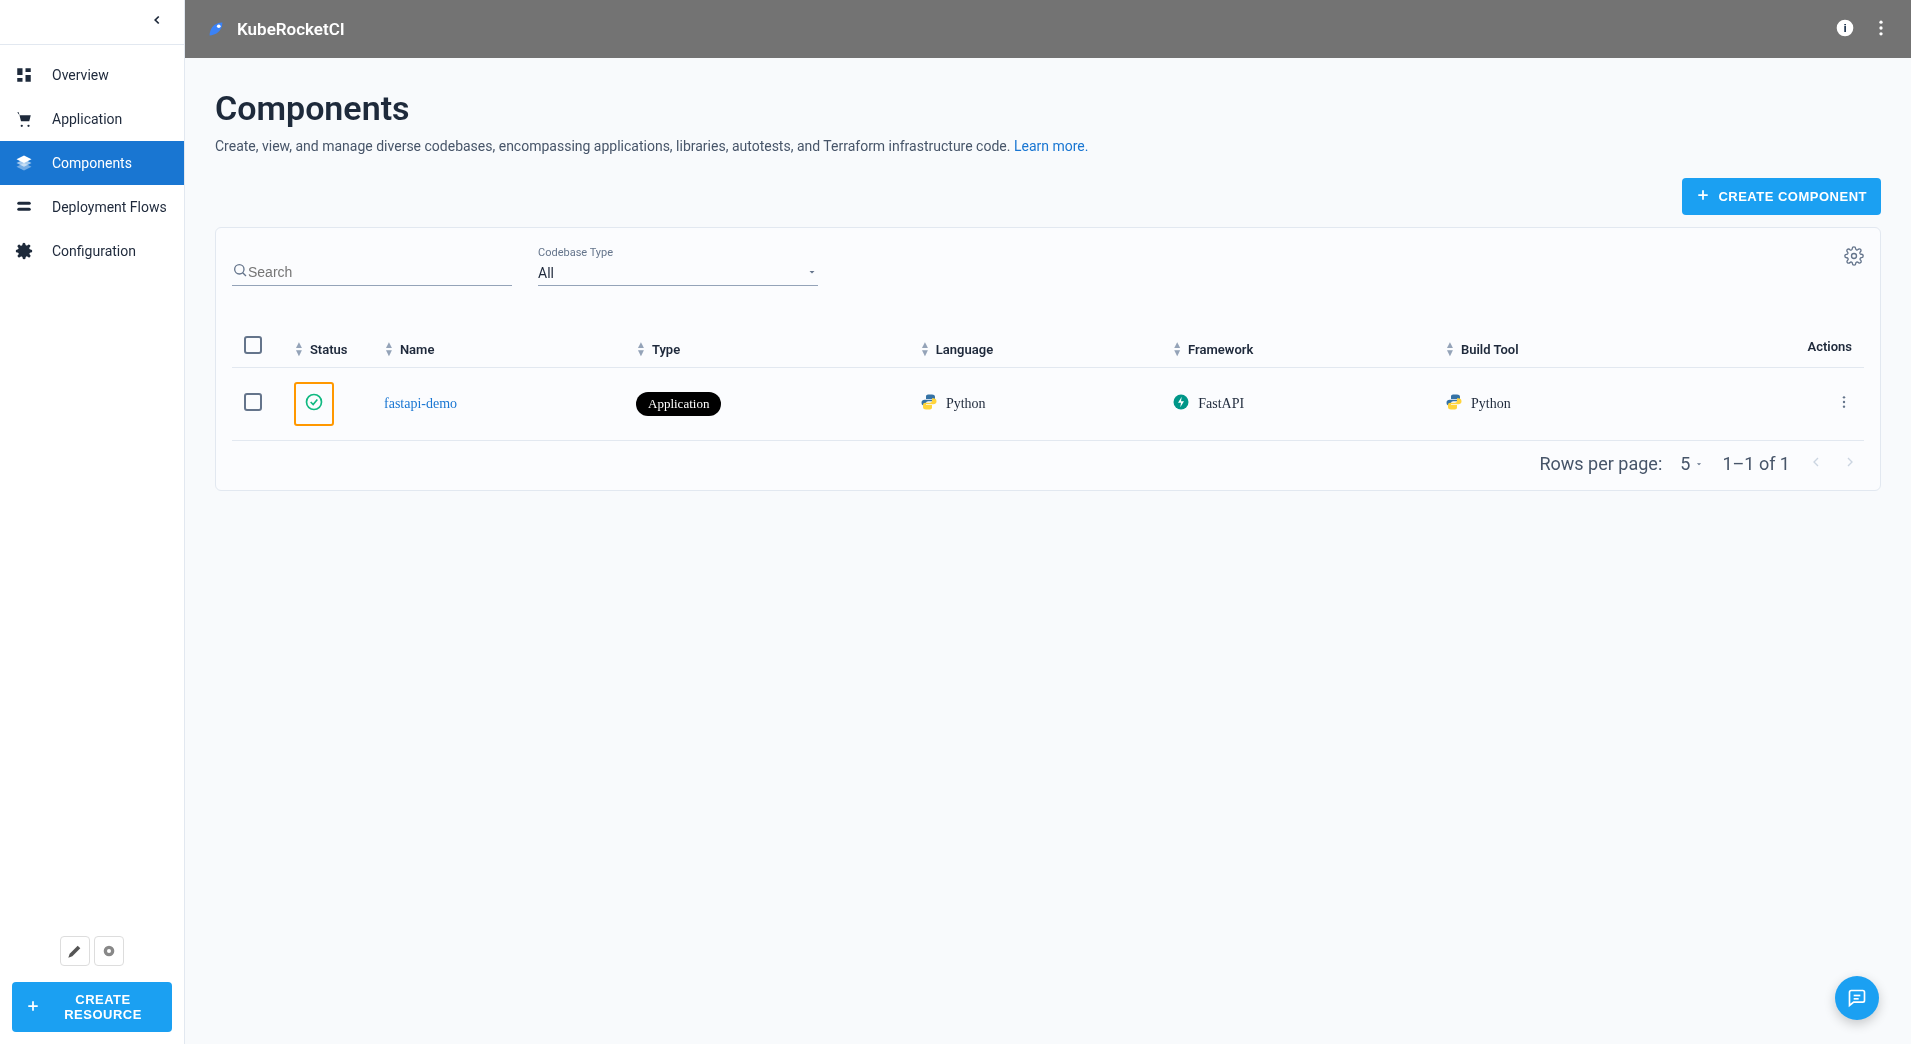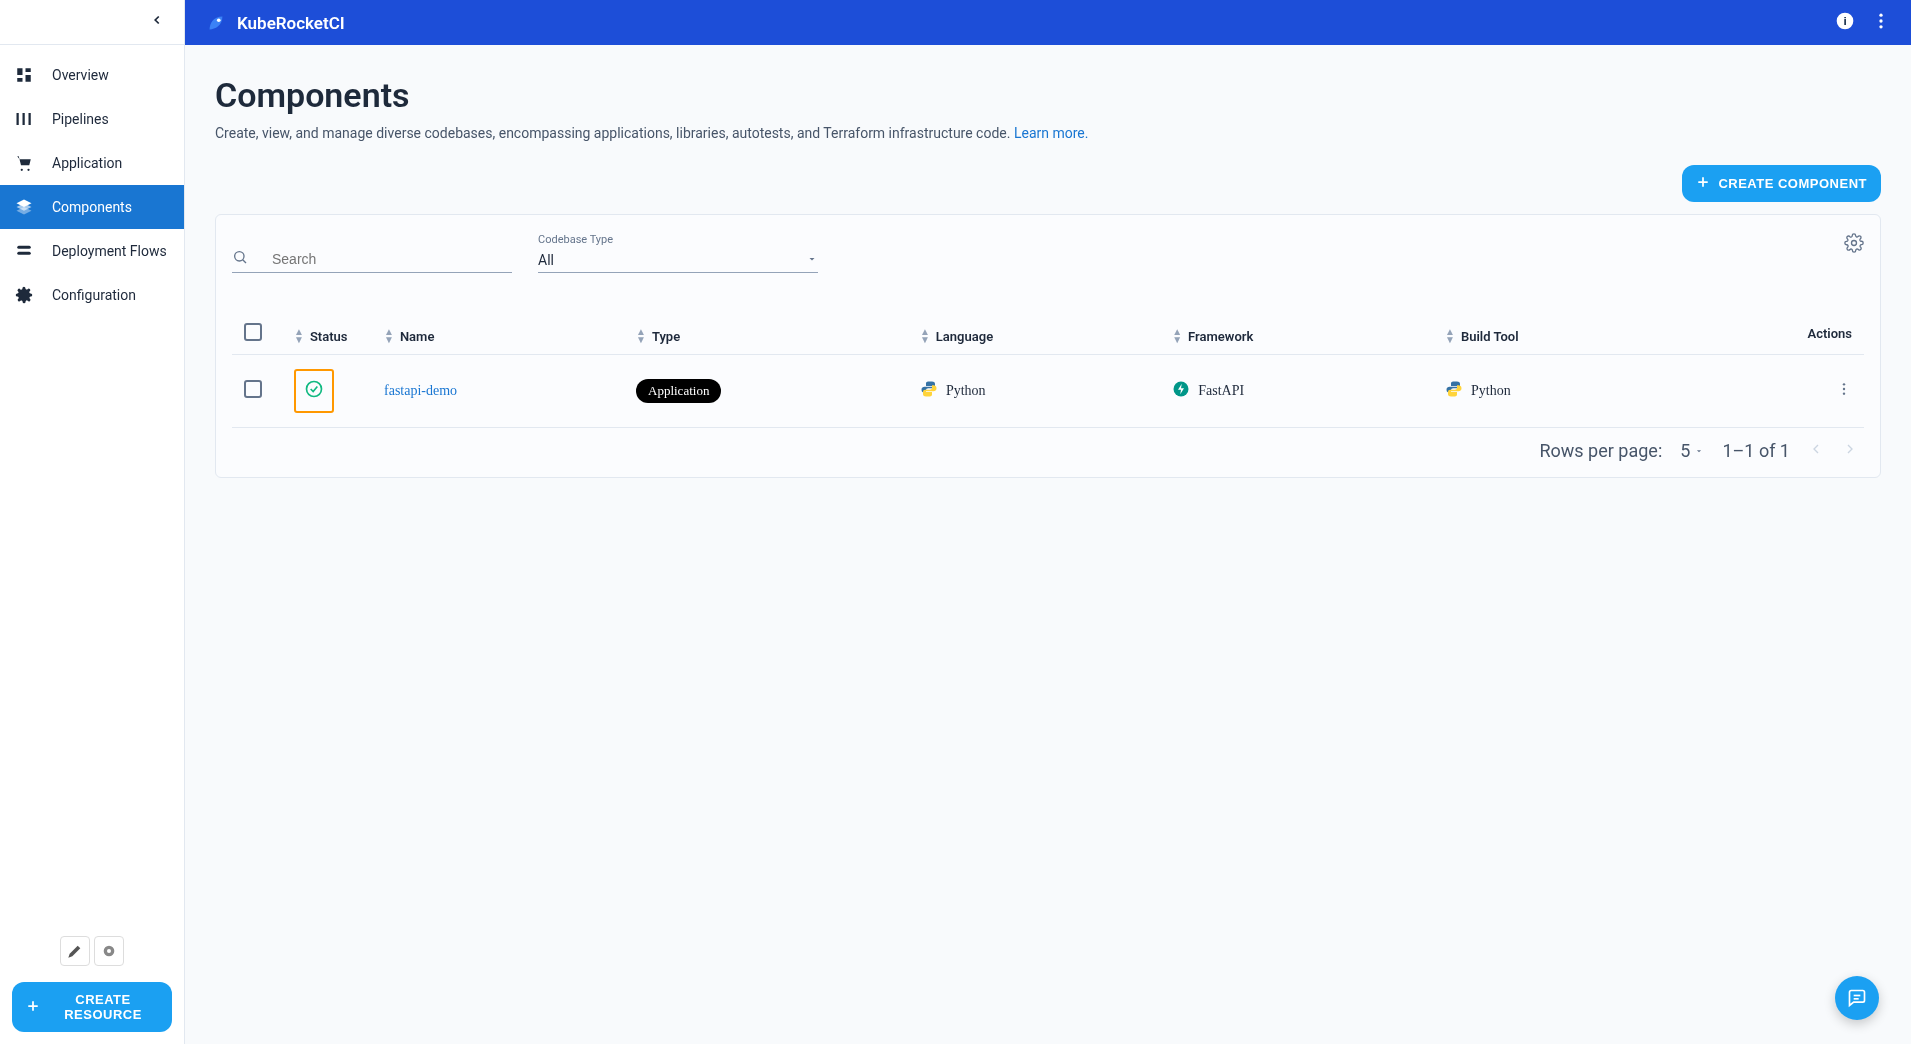--- a/index.html
+++ b/index.html
@@ -9,37 +9,37 @@
 .sidebar-header { height: 45px; display: flex; align-items: center; justify-content: flex-end; padding: 0 20px; border-bottom: 1px solid #e2e8f0; }
 .collapse-btn { cursor: pointer; font-size: 16px; color: #1e293b; background:none; border:none; }
 .nav { flex: 1; padding-top: 8px; }
 .nav-item { display: flex; align-items: center; padding: 12px 14px; cursor: pointer; gap: 18px; }
 .nav-item.active { background: #1976d2; color: #fff; }
 .nav-item .icon { width: 20px; height: 20px; display:flex; align-items:center; justify-content:center; }
 .nav-item .label { font-size: 14px; }
 .sidebar-footer { padding: 12px; }
 .footer-icons { display:flex; gap:4px; justify-content:center; margin-bottom:16px;}
 .footer-icons .chip { width:30px; height:30px; border:1px solid #ddd; border-radius:4px; display:flex; align-items:center; justify-content:center; background:#fff; cursor:pointer;}
-.btn { display:inline-flex; align-items:center; gap:8px; background:#1ba0f2; color:#fff; border:none; padding:10px 14px; font-size:13px; font-weight:600; letter-spacing:.5px; border-radius:12px; cursor:pointer; text-transform:uppercase; }
+.btn { display:inline-flex; align-items:center; gap:8px; background:#1ba0f2; color:#fff; border:none; padding:10px 14px; font-size:13px; font-weight:600; letter-spacing:.5px; border-radius:4px; cursor:pointer; text-transform:uppercase; }
 .btn.primary { background:#1ba0f2; }
 .main { flex:1; display:flex; flex-direction:column; }
-.topbar { height:45px; background:#1d4ed8; color:#fff; display:flex; align-items:center; padding:0 20px; justify-content:space-between; }
+.topbar { height:58px; background:#737373; color:#fff; display:flex; align-items:center; padding:0 20px; justify-content:space-between; }
 .brand { display:flex; align-items:center; gap:10px; font-size:17px; font-weight:600; }
 .brand-icon { width:22px; height:22px; }
 .topbar-actions { display:flex; align-items:center; gap:16px; }
 .content { padding: 30px; overflow:auto; flex:1; }
 .page-title { font-size:34px; font-weight:600; color:#1e2a3b; margin-bottom:10px; }
 .page-desc { color:#475569; font-size:14px; margin-bottom:24px; }
 .page-desc a { color:#1976d2; text-decoration:none; }
 .toolbar { display:flex; justify-content:flex-end; margin-bottom:12px; }
 .card { border:1px solid #e2e8f0; border-radius:6px; background:#fbfcfe; padding:18px 16px 8px; }
 .filters { display:flex; gap:26px; align-items:flex-end; margin-bottom:40px; }
 .field { display:flex; flex-direction:column; }
 .field-label { font-size:11px; color:#64748b; margin-bottom:2px; }
-.search-wrap { display:flex; align-items:center; border-bottom:1px solid #94a3b8; width:280px; padding:4px 0; gap:24px; color:#64748b;}
+.search-wrap { display:flex; align-items:center; border-bottom:1px solid #94a3b8; width:280px; padding:4px 0; gap:0; color:#64748b;}
 .search-wrap input { border:none; outline:none; background:transparent; font-size:14px; flex:1; color:#1e293b;}
 .select-wrap { border-bottom:1px solid #94a3b8; width:280px; display:flex; align-items:flex-start; justify-content:space-between; padding:4px 0; cursor:pointer;}
 .gear-btn { margin-left:auto; color:#64748b; cursor:pointer; align-self:flex-start;}
 table { width:100%; border-collapse:collapse; }
 th { text-align:left; font-size:13px; font-weight:600; padding:10px 12px; border-bottom:1px solid #e2e8f0; color:#1e293b; }
 th .sort { display:inline-flex; align-items:center; gap:6px; cursor:pointer;}
 th .sort-arrows { font-size:10px; color:#94a3b8; line-height:8px; display:flex; flex-direction:column;}
 td { padding:14px 12px; border-bottom:1px solid #e2e8f0; font-size:14px;font-family:Liberation Serif, serif; }
 .checkbox { width:18px; height:18px; border:2px solid #64748b; border-radius:3px; display:inline-block; cursor:pointer;}
 .status-highlight { border:2px solid #ff9800; padding:8px; border-radius:3px; display:inline-flex; }
@@ -72,30 +72,20 @@
       <div class="nav-item">
         <span class="icon">
             <svg width="18" height="18" viewBox="0 0 24 24" fill="#1e2a3b">
               <rect x="3" y="3" width="7" height="9"></rect>
               <rect x="14" y="3" width="7" height="5"></rect>
               <rect x="14" y="12" width="7" height="9"></rect>
               <rect x="3" y="16" width="7" height="5"></rect>
             </svg>
           </span>
         <span class="label">Overview</span>
-      </div>
-      <div class="nav-item">
-        <span class="icon">
-            <svg width="18" height="18" viewBox="0 0 24 24" fill="#1e2a3b">
-              <rect x="2" y="4" width="3" height="16"></rect>
-              <rect x="10" y="4" width="3" height="16"></rect>
-              <rect x="18" y="4" width="3" height="16"></rect>
-            </svg>
-          </span>
-        <span class="label">Pipelines</span>
       </div>
       <div class="nav-item">
         <span class="icon">
             <svg width="18" height="18" viewBox="0 0 24 24" fill="#1e2a3b">
               <circle cx="9" cy="21" r="1.5"></circle>
               <circle cx="18" cy="21" r="1.5"></circle>
               <path d="M3 3h2l3 12h11l2-8H6"></path>
             </svg>
           </span>
         <span class="label">Application</span>

